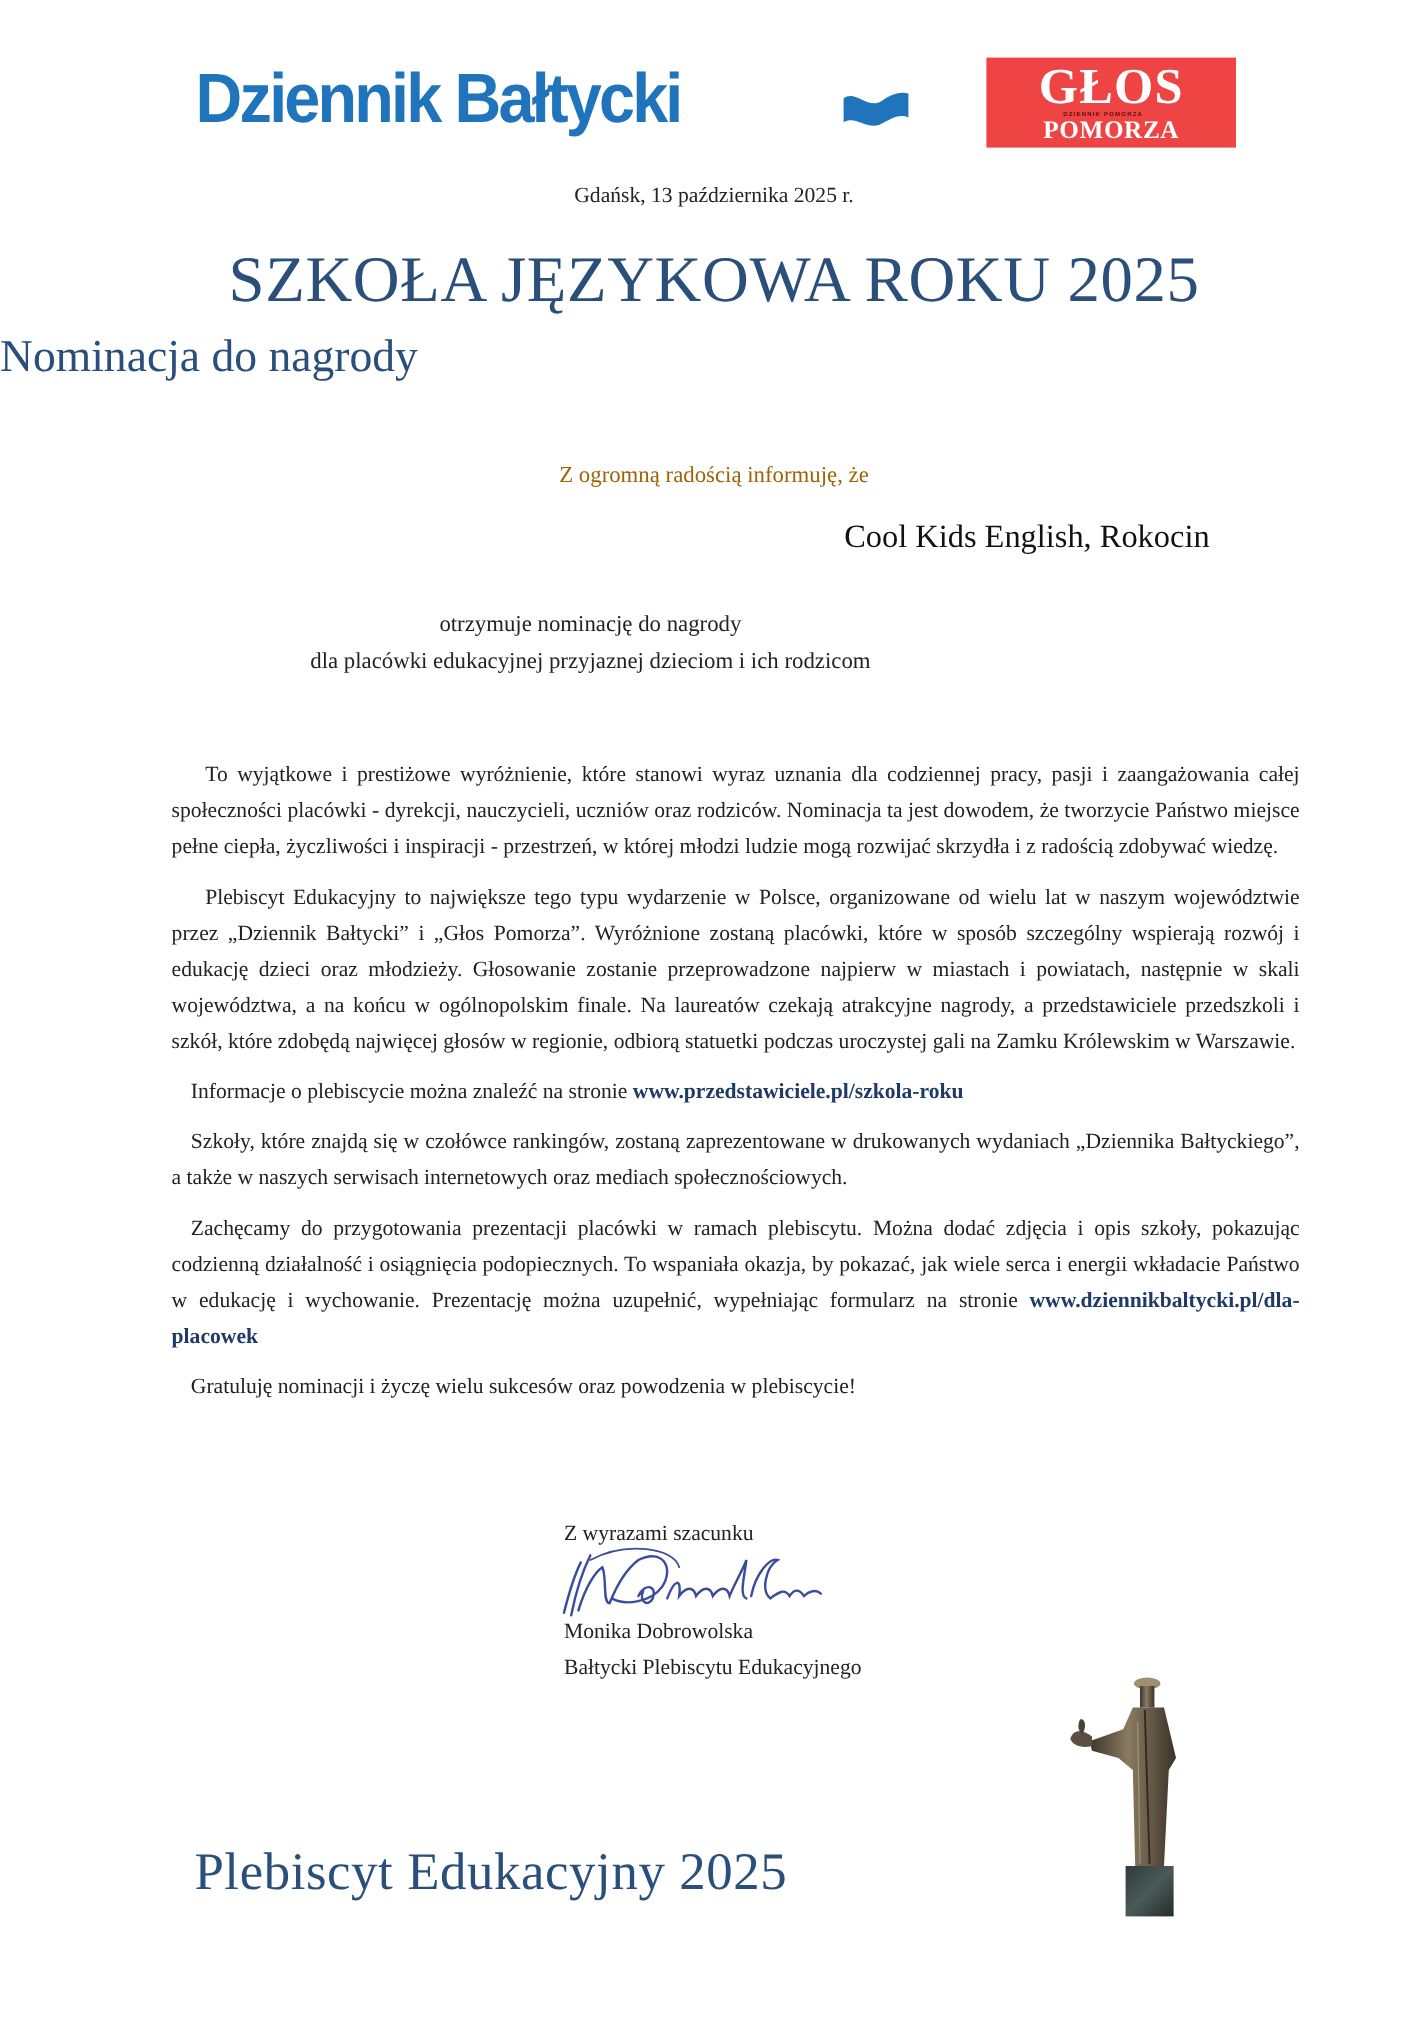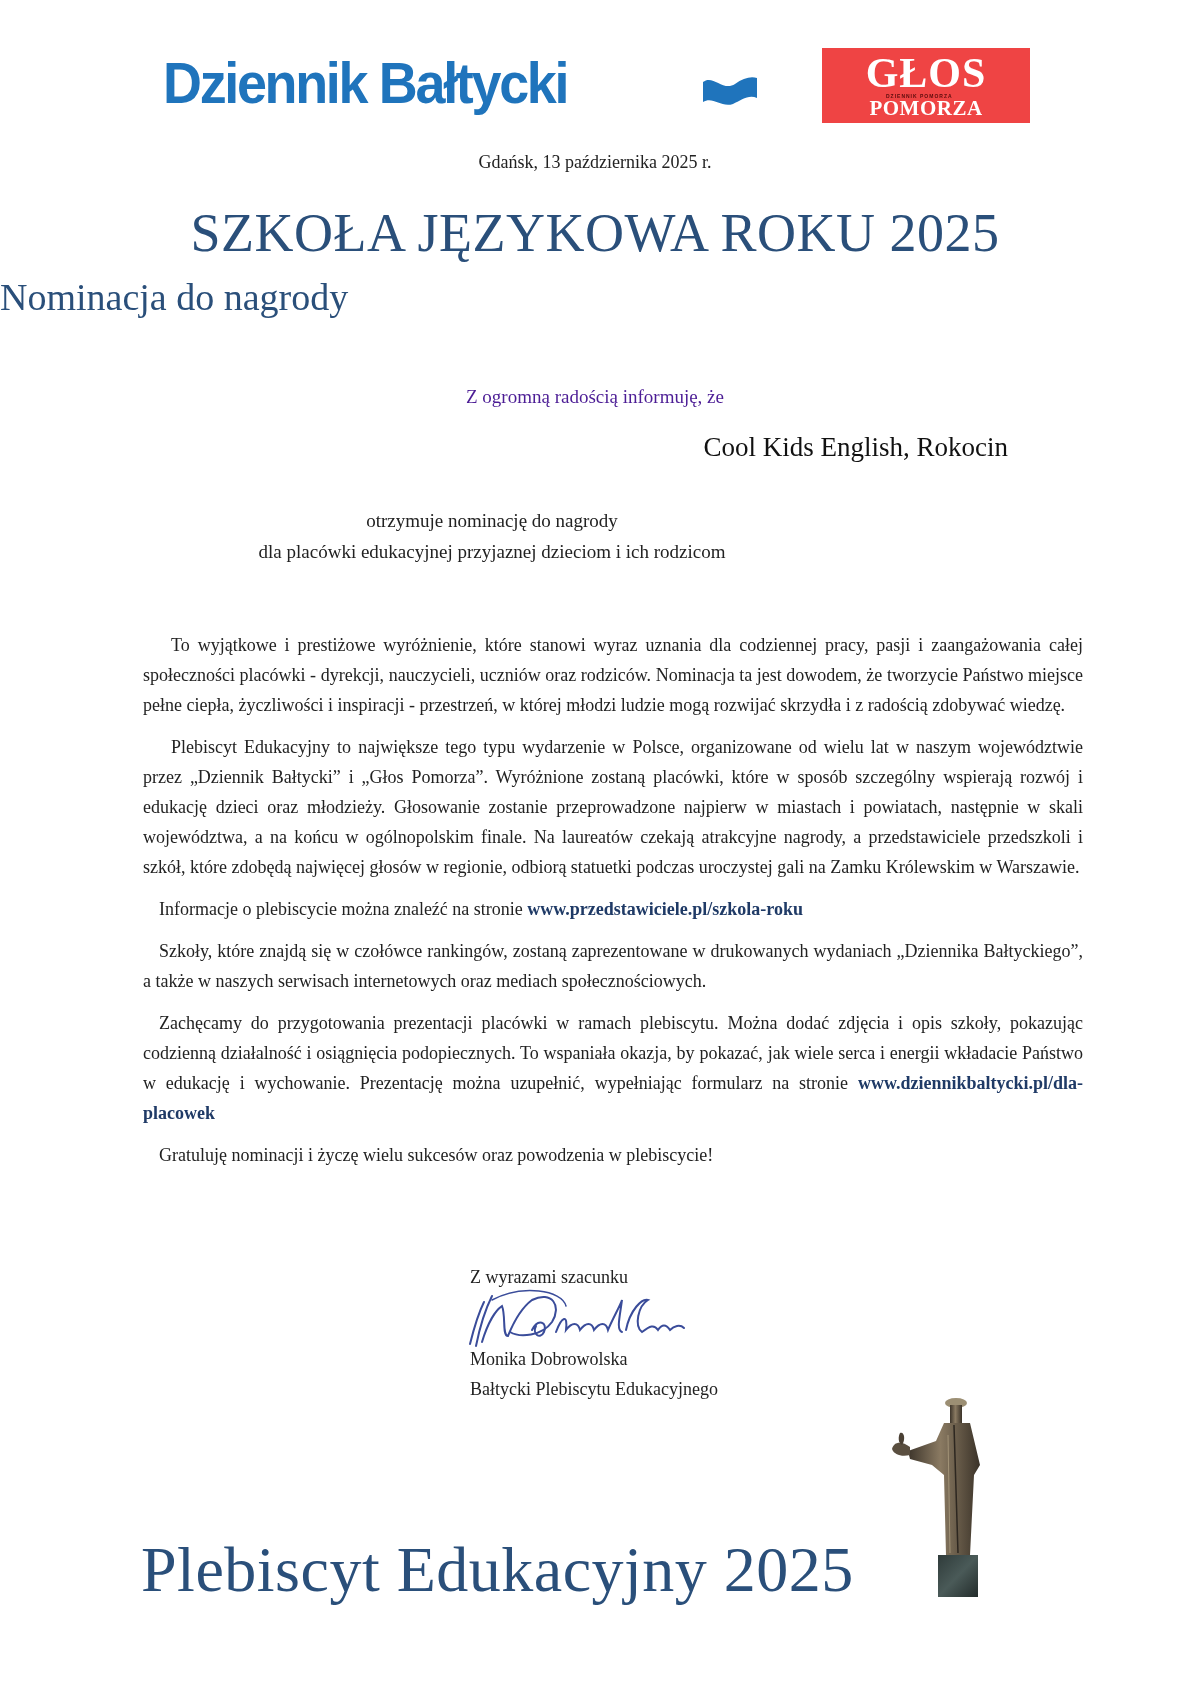--- a/index.html
+++ b/index.html
@@ -20,35 +20,35 @@
                   position: absolute; left: 64px; top: 45px; font-weight: bold; }
   .logo-gp-bottom { font-family: "Liberation Serif", serif; font-weight: bold; font-size: 21px; line-height: 1;
                     margin-top: 4px; letter-spacing: 0.5px; }
 
   .date { position: absolute; top: 152px; left: 0; width: 1190px; text-align: center; font-size: 18px; color: #222; }
   .main-title { position: absolute; top: 206px; left: 0; width: 1190px; text-align: center; font-size: 54px;
                 color: #2c5282; color: #2a4f7a; letter-spacing: 0.5px; line-height: 1; }
   .subtitle { position: absolute; top: 278px; left: 0; width: 1190px; text-align: left; font-size: 38px;
               color: #2a4f7a; line-height: 1; }
 
-  .intro { position: absolute; top: 386px; left: 0; width: 1190px; text-align: center; font-size: 19px; color: #4c1d95; }
+  .intro { position: absolute; top: 386px; left: 0; width: 1190px; text-align: center; font-size: 19px; color: #a16207; }
   .school { position: absolute; top: 432px; left: 0; width: 1008px; text-align: right; font-size: 27px;
             font-weight: normal; color: #111; }
   .nom-lines { position: absolute; top: 505px; left: 0; width: 984px; text-align: center; font-size: 19px;
                line-height: 31px; color: #222; }
 
   .body { position: absolute; top: 630px; left: 143px; width: 940px; font-size: 18px; line-height: 30px; color: #222; }
   .body p { margin: 0 0 12px 0; text-align: justify; text-indent: 28px; }
   .body p.li { text-indent: 16px; }
   .link { color: #1f3a66; font-weight: bold; }
 
   .closing { position: absolute; top: 1262px; left: 470px; font-size: 18px; line-height: 30px; color: #222; }
   .signature { position: absolute; top: 1286px; left: 462px; }
 
-  .footer-title { position: absolute; top: 1538px; left: 141px; font-size: 64px; color: #2a4f7a; line-height: 1;
+  .footer-title { position: absolute; top: 1538px; left: 162px; font-size: 44px; color: #2a4f7a; line-height: 1;
                   letter-spacing: 0.5px; }
   .statue { position: absolute; left: 888px; top: 1395px; }
 </style>
 </head>
 <body>
 
 <div class="logo-db">
   <span class="logo-db-text">Dziennik Bałtycki</span>
   <svg class="logo-db-wave" width="58" height="36" viewBox="0 0 58 36">
     <path d="M2 10 C12 2, 22 20, 34 12 C42 6, 50 4, 56 6 L56 26 C48 22, 40 28, 32 32 C20 36, 12 24, 2 30 Z" fill="#1f74bc"></path>

